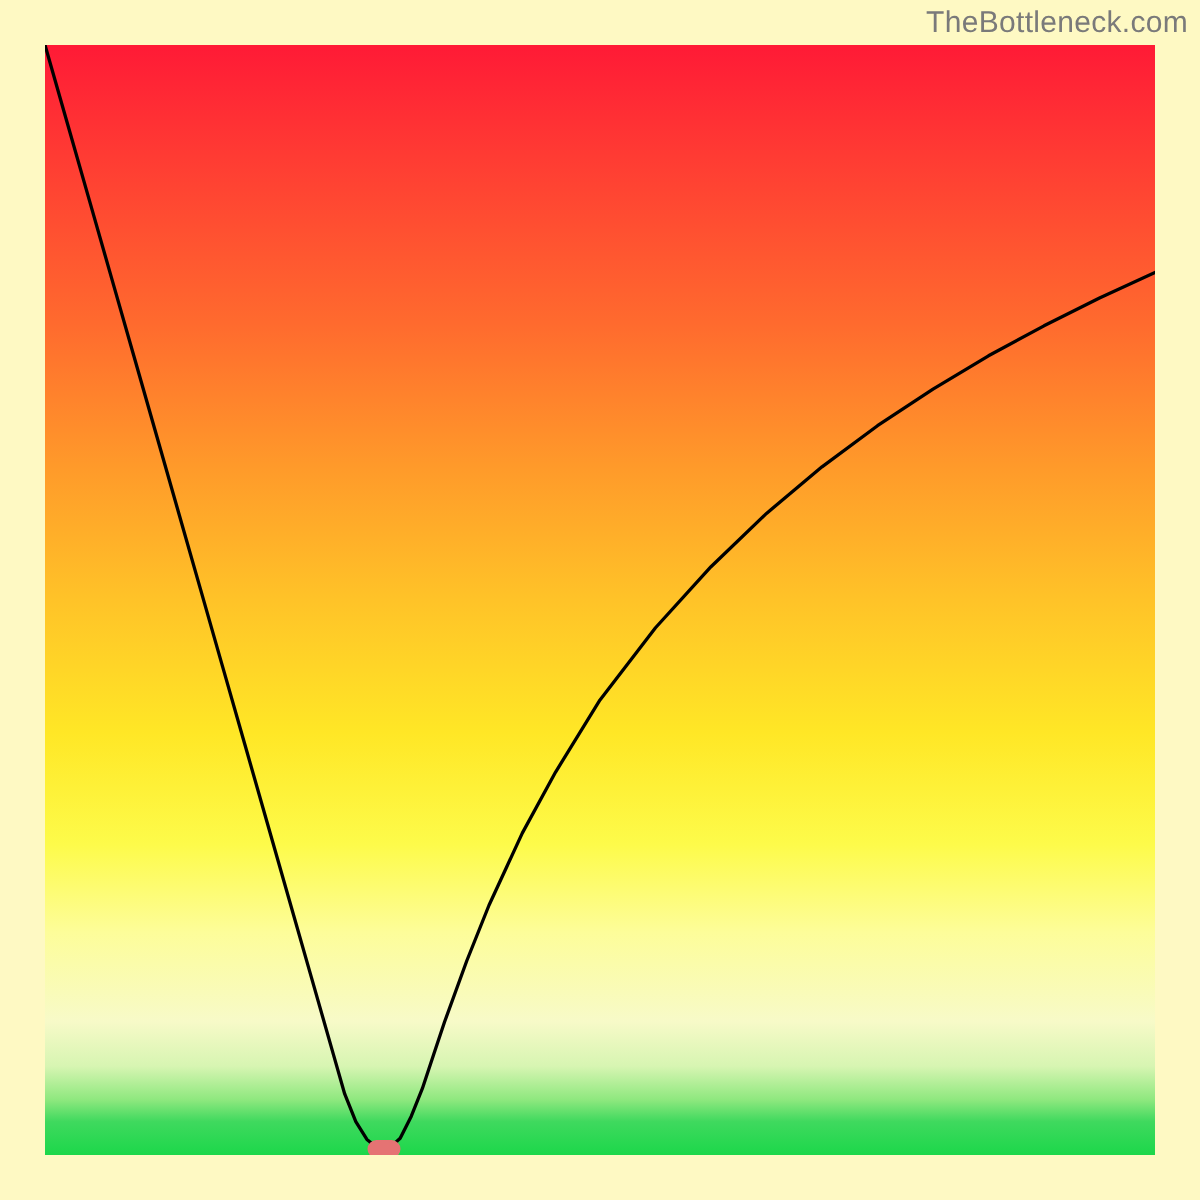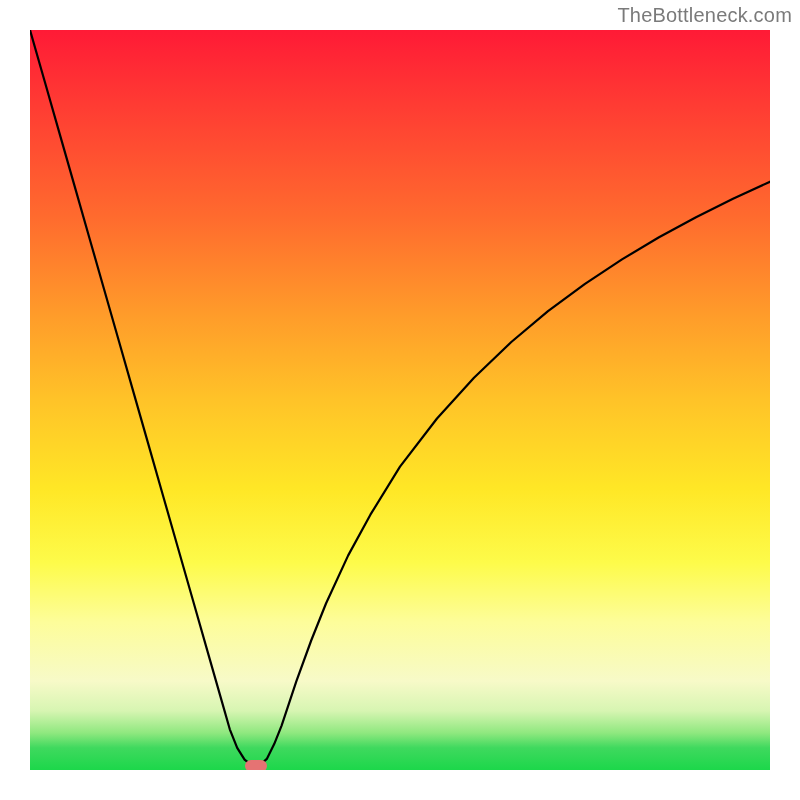--- a/index.html
+++ b/index.html
@@ -8,21 +8,21 @@
     width: 800px;
     height: 800px;
     background: #000;
     font-family: Arial, Helvetica, sans-serif;
     overflow: hidden;
   }
   .frame {
     position: relative;
     width: 800px;
     height: 800px;
-    background: #ffffff;
+    background: #fef9c3;
   }
   .plot-area {
     position: absolute;
     left: 30px;
     top: 30px;
     width: 740px;
     height: 740px;
     overflow: hidden;
   }
   .gradient-bg {

